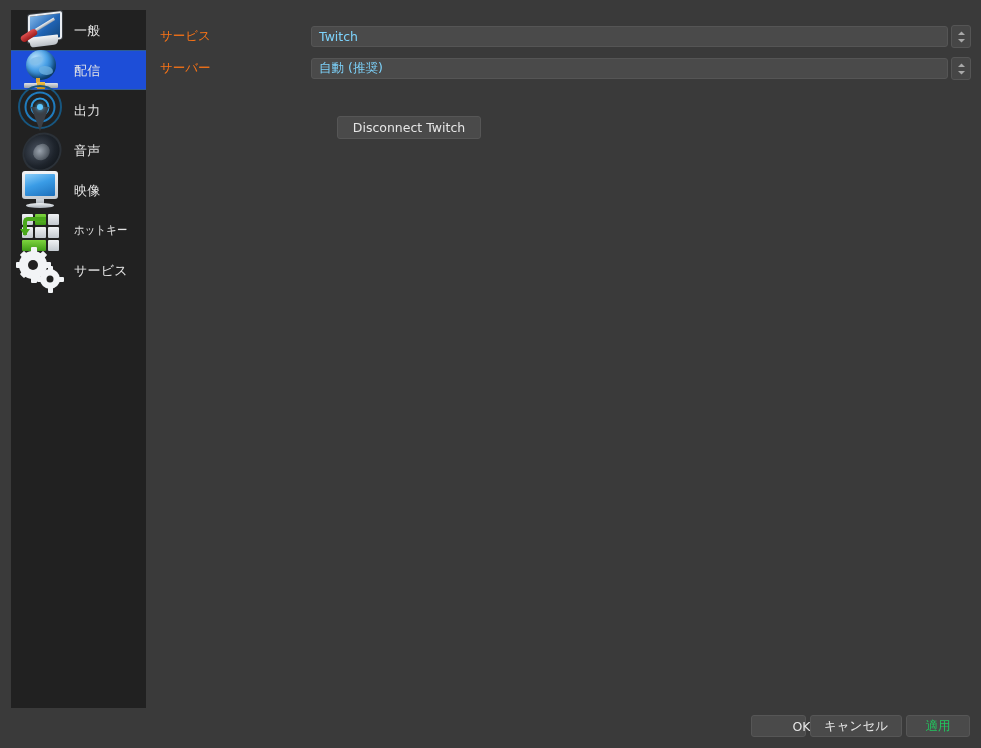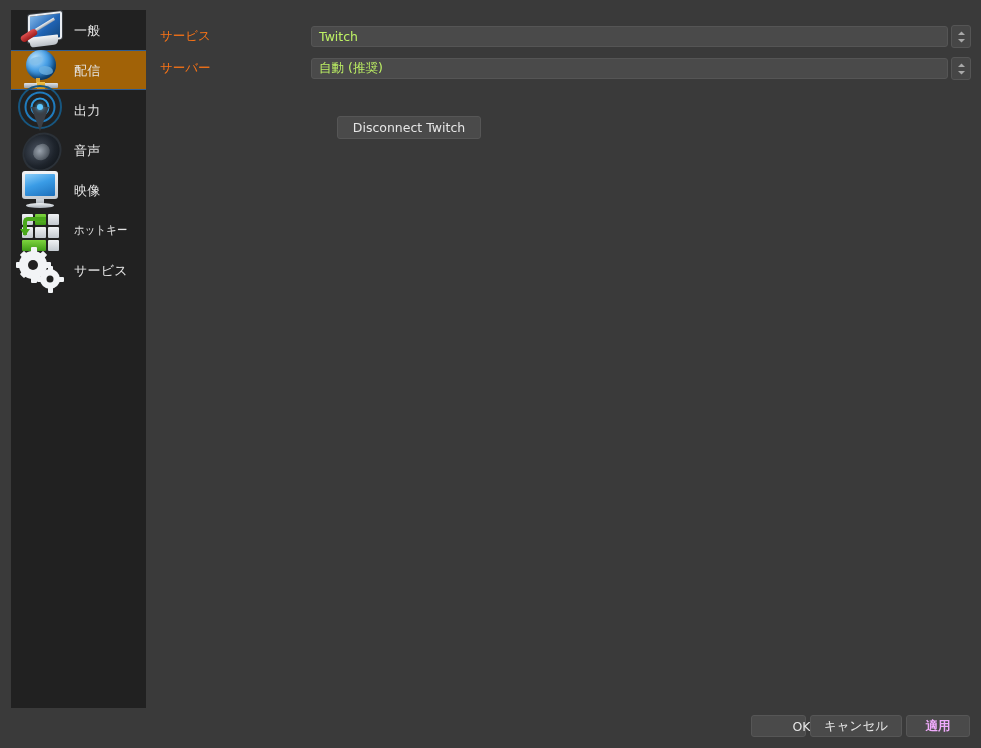--- a/index.html
+++ b/index.html
@@ -35,21 +35,21 @@
   .nav-item {
     position: relative;
     display: flex;
     align-items: center;
     height: 40px;
     padding-left: 3px;
     box-sizing: border-box;
     cursor: default;
   }
   .nav-item.selected {
-    background: #a16207;
+    background: #1d4ed8;
     border-top: 1px solid #2f5d92;
     border-bottom: 1px solid #2f5d92;
   }
   .nav-icon {
     width: 52px;
     height: 50px;
     flex: 0 0 52px;
     position: relative;
   }
   .nav-label {
@@ -288,21 +288,21 @@
     position: relative;
     display: flex;
     align-items: center;
     width: 718px;
     height: 21px;
     background: #4a4a4a;
     border: 1px solid #555;
     border-radius: 3px;
     box-sizing: border-box;
     padding-left: 7px;
-    color: #bef264;
+    color: #7dd3fc;
     font-size: 12.5px;
     cursor: default;
   }
   .spinner {
     width: 22px;
     height: 23px;
     margin-left: 3px;
     background: #464646;
     border: 1px solid #555;
     border-radius: 3px;
@@ -326,21 +326,21 @@
     justify-content: center;
     background: #4a4a4a;
     border: 1px solid #565656;
     border-radius: 3px;
     color: #e6e6e6;
     font-size: 12.5px;
     cursor: default;
     box-sizing: border-box;
     white-space: nowrap;
   }
-  .btn.disabled { color: #f0abfc; font-weight: bold; }
+  .btn.disabled { color: #22c55e; }
   #btn-disconnect {
     width: 144px;
     height: 23px;
   }
 
   
   #footer {
     position: absolute;
     left: 0;
     bottom: 0;

